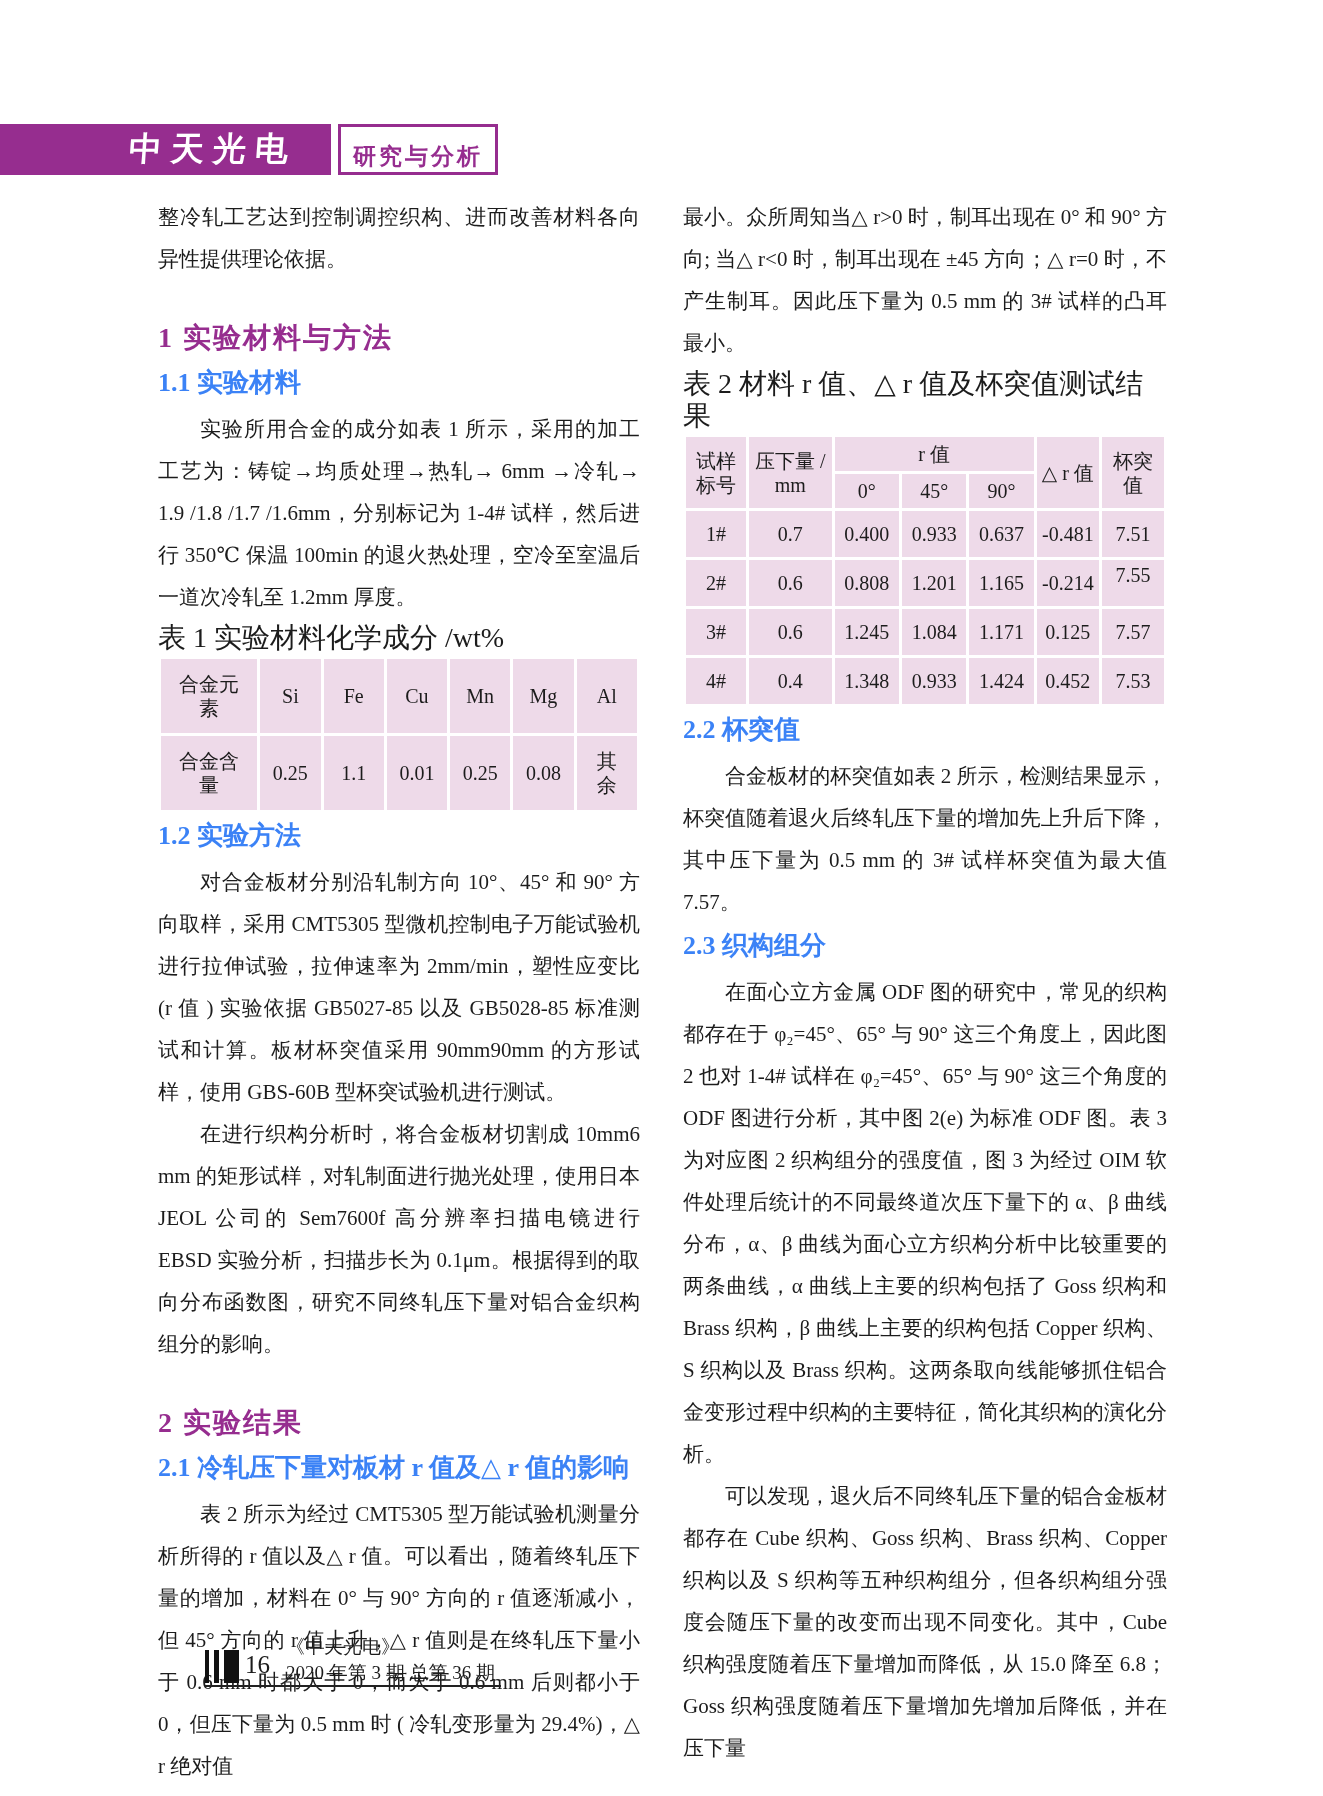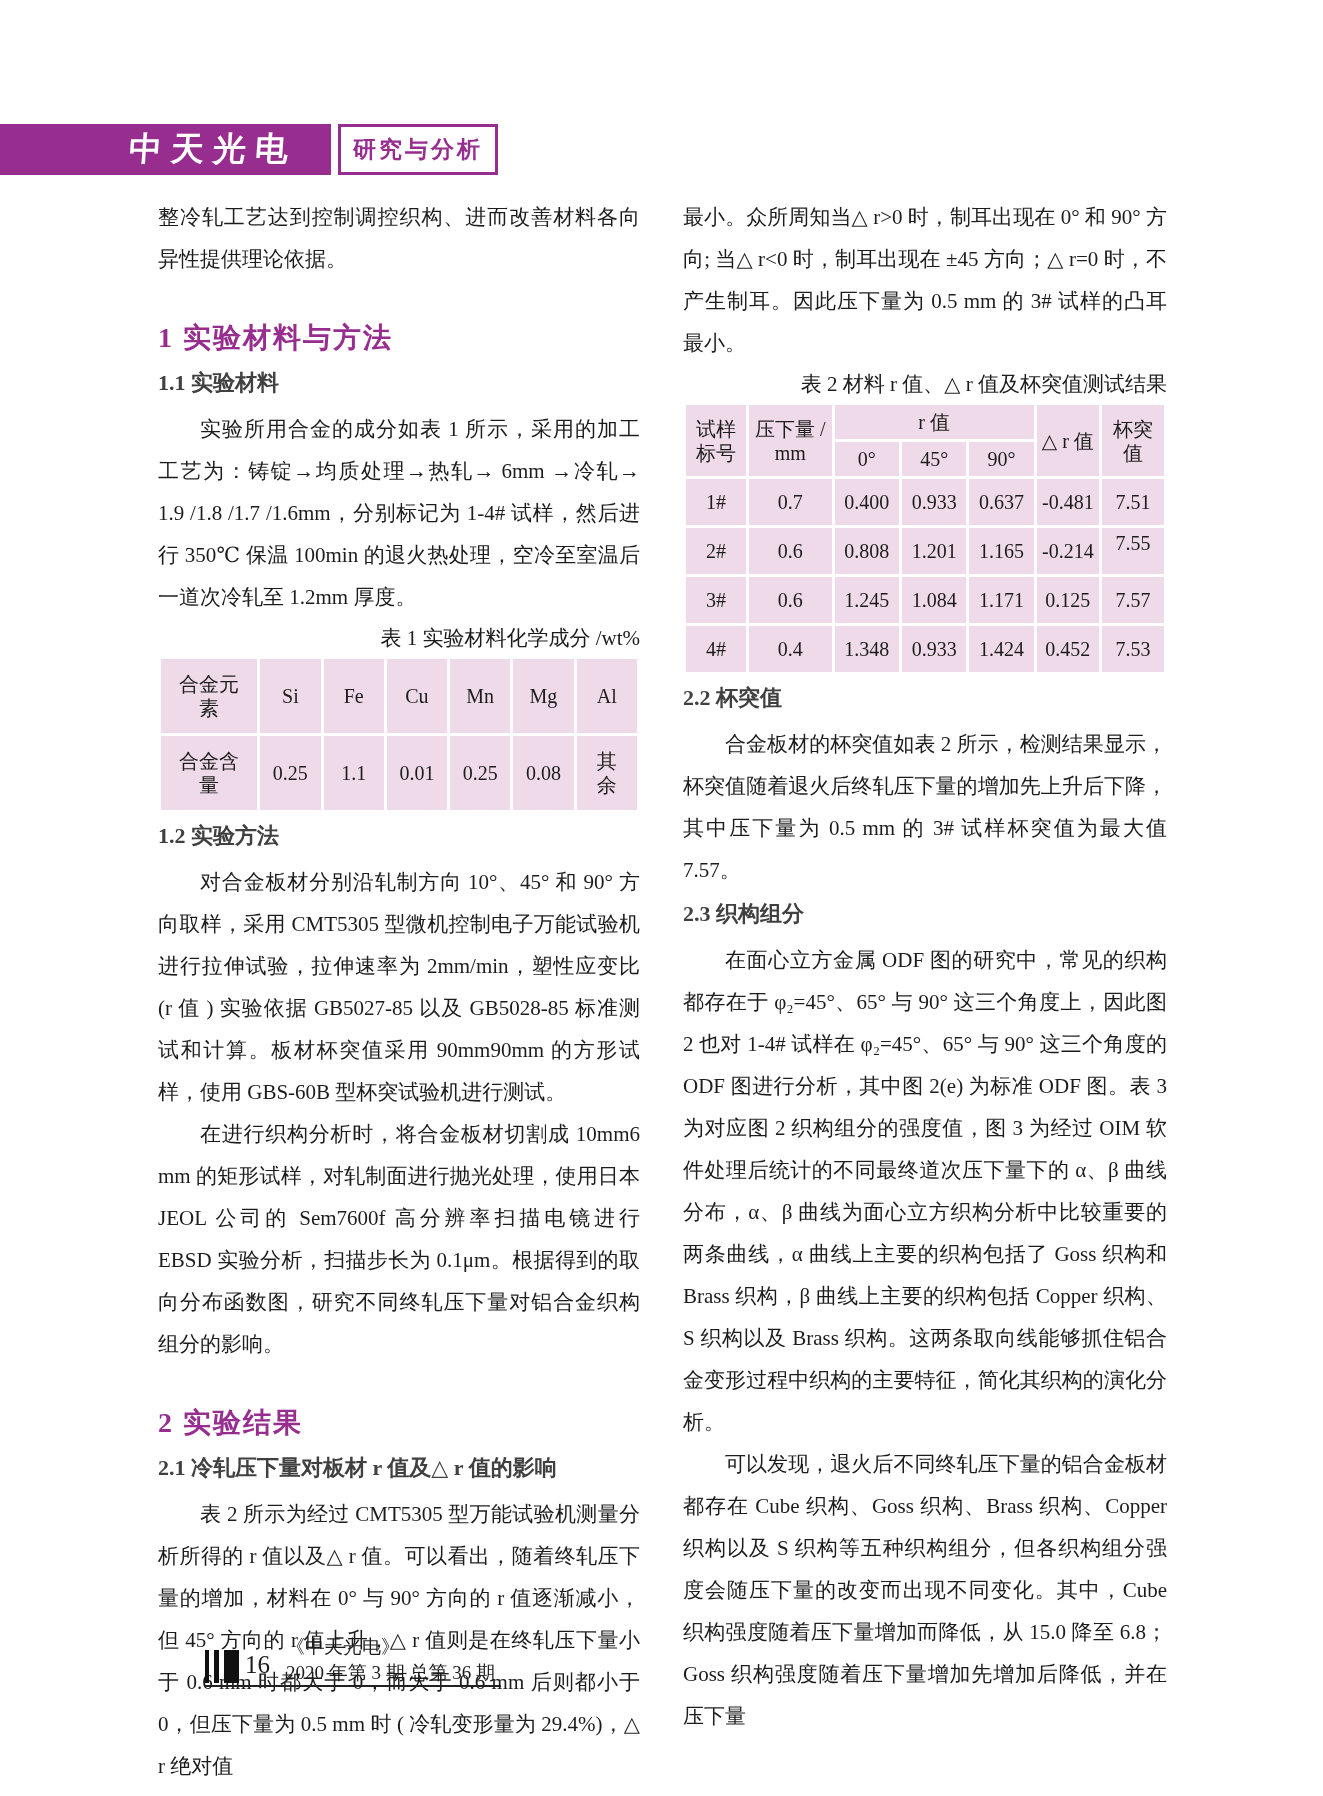--- a/index.html
+++ b/index.html
@@ -20,21 +20,21 @@
     padding-right:34px;box-sizing:border-box;
   }
   .brand{
     color:#fff;font-size:33px;font-weight:900;letter-spacing:9px;
     transform:skewX(-4deg);white-space:nowrap;
   }
   .mast-box{
     position:absolute;left:338px;top:124px;width:160px;height:51px;
     background:#fff;border:3px solid var(--accent,#962d8f);
     box-sizing:border-box;
-    display:flex;align-items:center;justify-content:center;
+    display:flex;align-items:flex-end;justify-content:center;
     font-family:"Liberation Sans","DejaVu Sans",sans-serif;
   }
   .mast-box span{
     color:var(--accent,#962d8f);font-size:23px;font-weight:bold;letter-spacing:3px;
     white-space:nowrap;
   }
   
   .col{position:absolute;top:196px;}
   .col-left{left:158px;width:482px;}
   .col-right{left:683px;width:484px;}
@@ -43,24 +43,24 @@
     text-align:justify;text-align-last:left;word-break:break-word;
   }
   p.indent{text-indent:2em;}
   h2.h1{
     margin:40px 0 12px 0;
     font-size:28px;line-height:36px;font-weight:bold;
     color:var(--accent,#962d8f);letter-spacing:2px;
   }
   h3.h2{
     margin:8px 0 10px 0;
-    font-size:22px;line-height:30px;font-weight:bold;color:#404040;
+    font-size:26px;line-height:30px;font-weight:bold;color:#3b82f6;
   }
   .caption{
-    margin:4px 0 2px 0;font-size:21px;line-height:32px;text-align:right;
+    margin:4px 0 2px 0;font-size:28px;line-height:32px;text-align:left;
   }
   
   table.ptable{
     border-collapse:separate;border-spacing:3px;
     width:100%;table-layout:fixed;
     margin:0 0 4px 0;
   }
   table.ptable td{
     background:var(--table-pink,#eedae9);
     text-align:center;vertical-align:middle;

